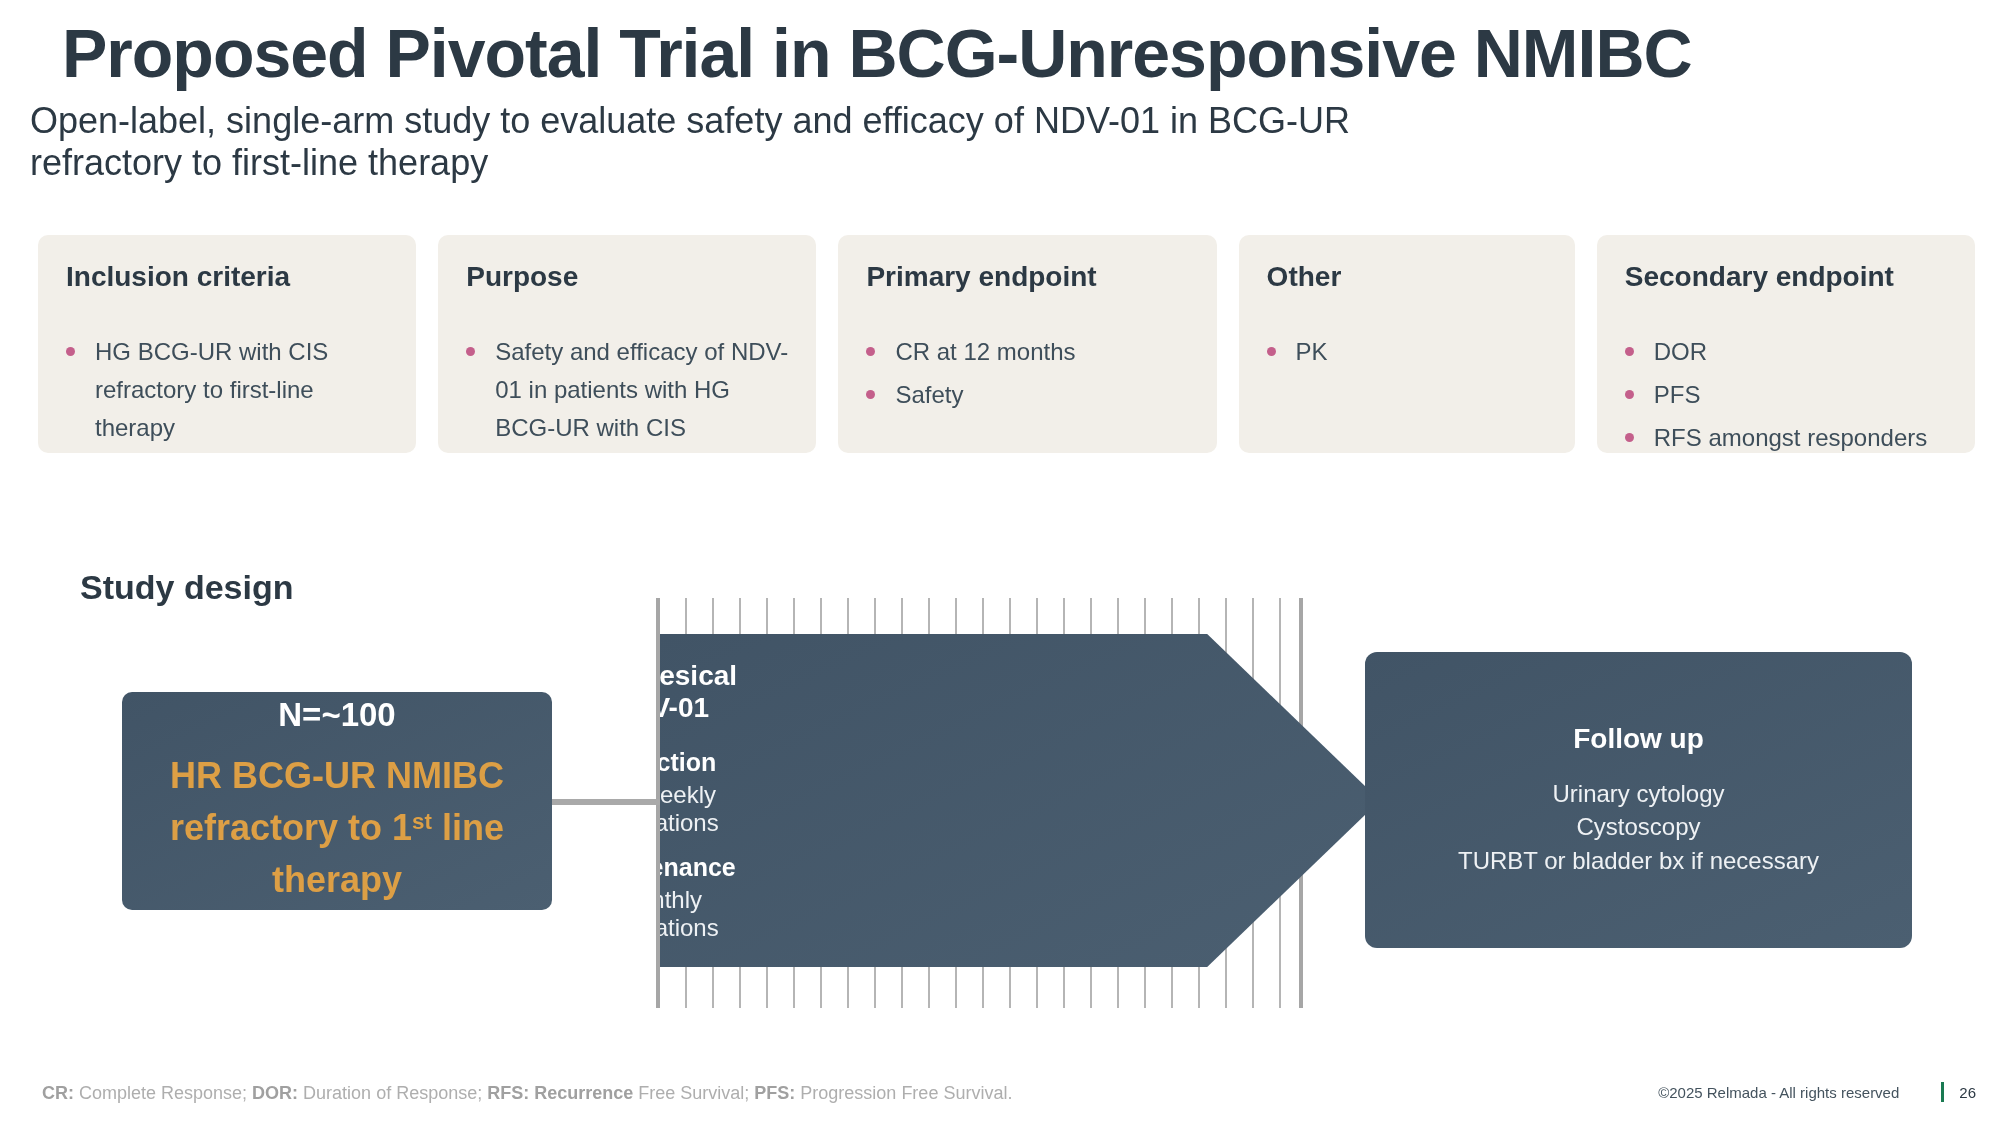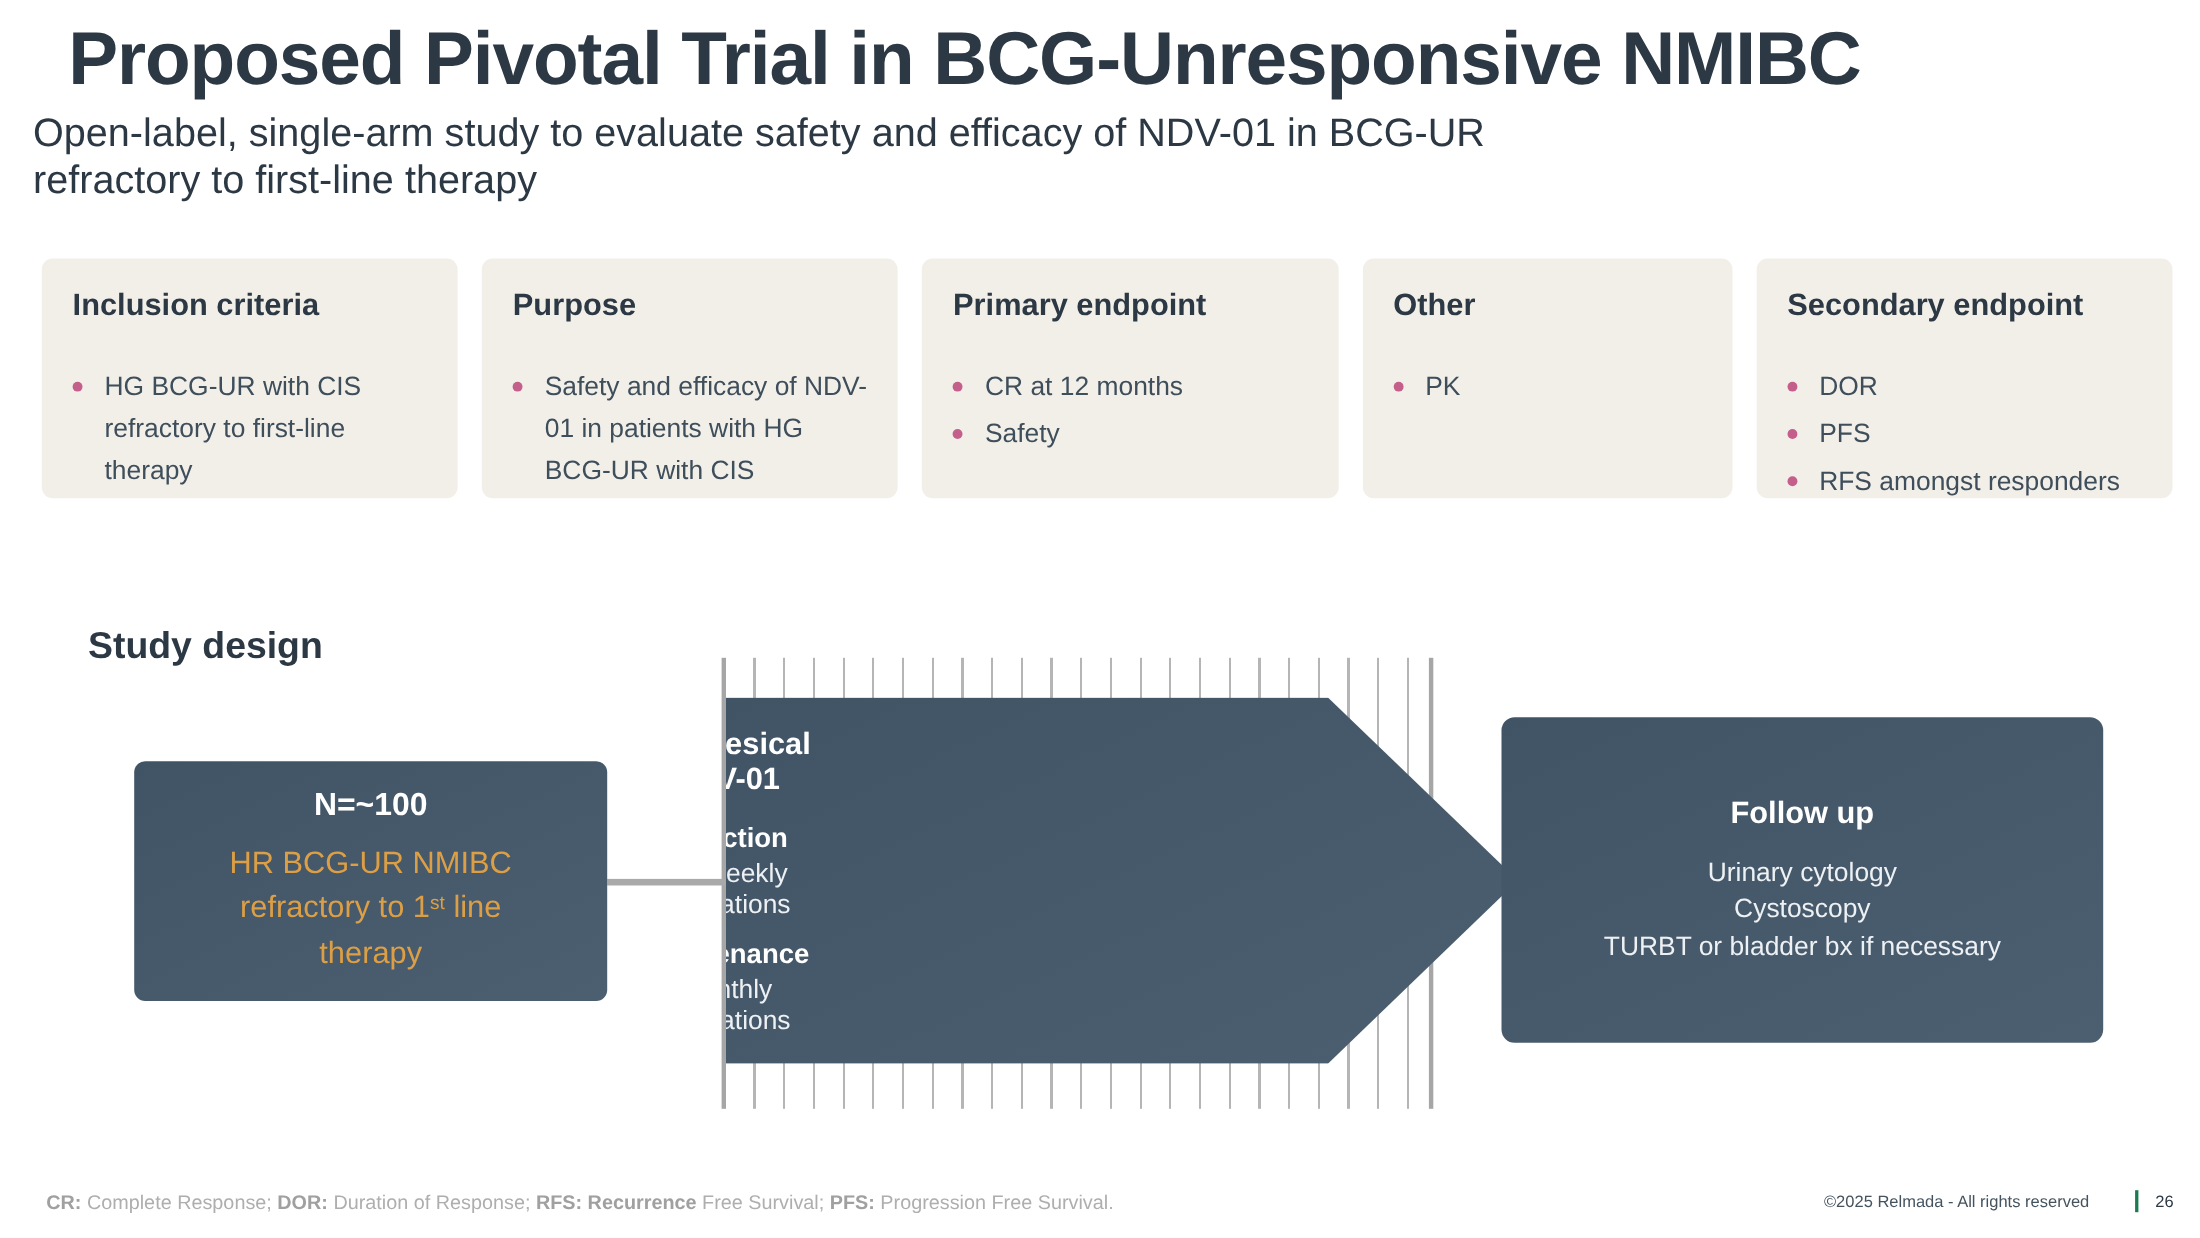--- a/index.html
+++ b/index.html
@@ -48,22 +48,22 @@
   .connector {
     position:absolute; left:552px; top:799px; width:813px; height:6px;
     background:#a9a9a9; z-index:2;
   }
   .box-slate { background:linear-gradient(155deg, #415466 0%, #4b5f71 100%); }
   .enroll-box {
     position:absolute; left:122px; top:692px; width:430px; height:218px;
     border-radius:10px; z-index:3; display:flex; flex-direction:column;
     align-items:center; justify-content:center; text-align:center;
   }
-  .enroll-n { color:#ffffff; font-size:29px; font-weight:700; margin-bottom:16px; }
-  .enroll-orange { color:#dd9f45; font-size:28px; font-weight:400; line-height:1.45; }
+  .enroll-n { color:#ffffff; font-size:33px; font-weight:700; margin-bottom:16px; }
+  .enroll-orange { color:#dd9f45; font-size:36px; font-weight:700; line-height:1.45; }
   .sup { font-size:0.62em; position:relative; top:-0.5em; }
   .arrow {
     position:absolute; left:660px; top:634px; width:643px; height:333px;
     clip-path:polygon(0 0, 76% 0, 100% 50%, 76% 100%, 0 100%);
     z-index:3; display:flex; flex-direction:column; align-items:center;
     justify-content:center; text-align:center; padding-right:36%; box-sizing:border-box;
   }
   .arrow-title { color:#ffffff; font-size:28px; font-weight:700; margin-bottom:24px; }
   .phase-label { color:#ffffff; font-size:25px; font-weight:700; margin-top:16px; }
   .phase-detail { color:#eef1f4; font-size:24px; margin-top:4px; }

